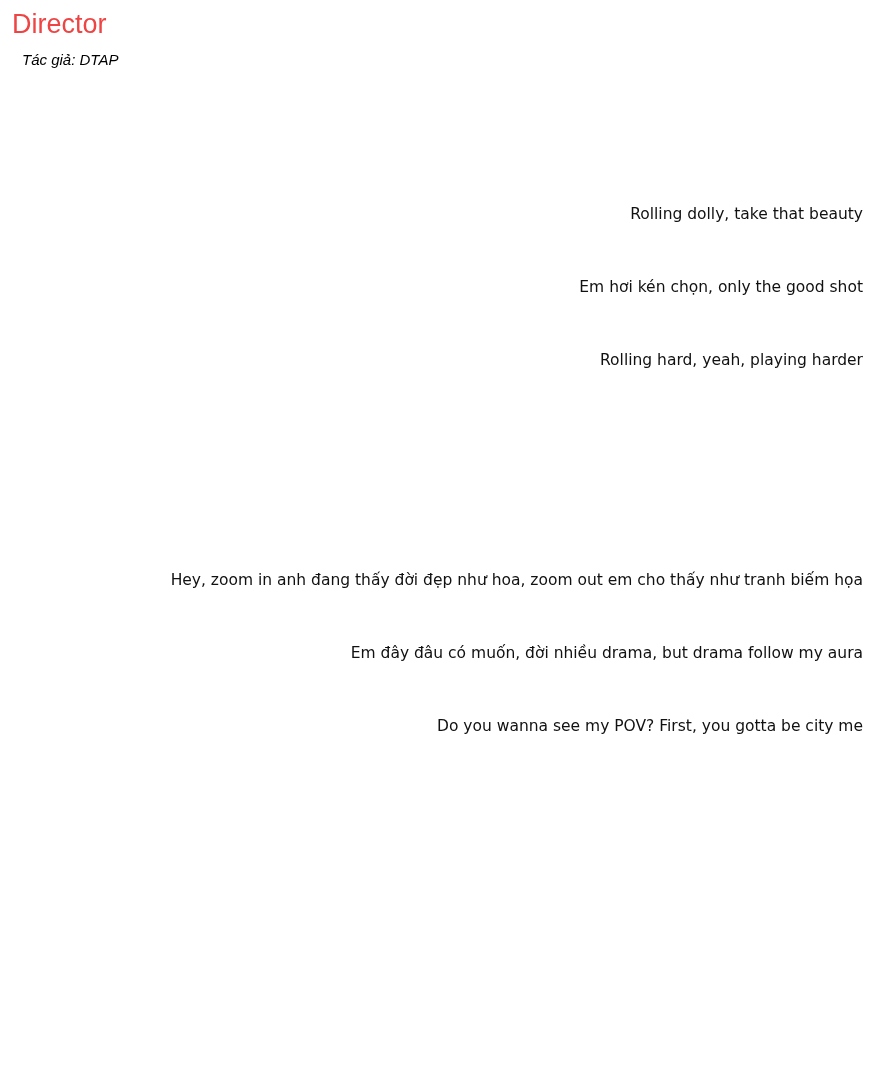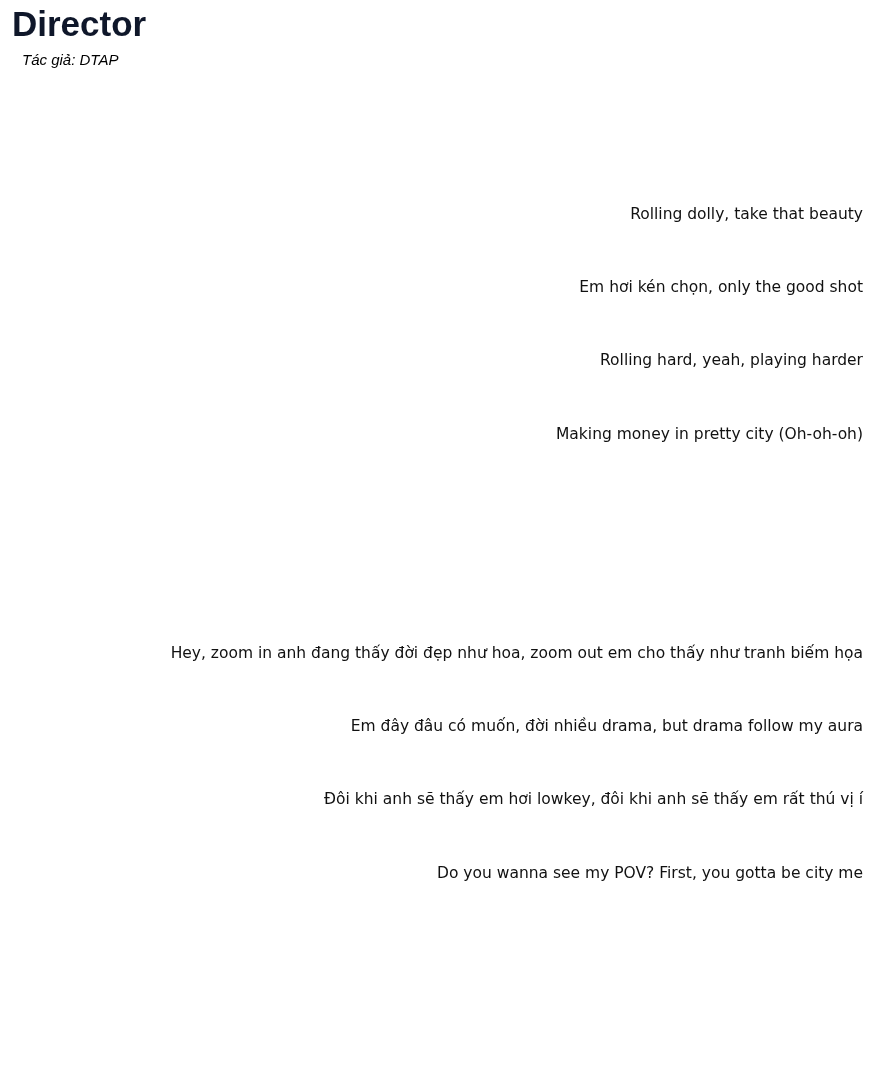--- a/index.html
+++ b/index.html
@@ -15,24 +15,24 @@
   }
   .page {
     position: relative;
     width: 871px;
     min-height: 1067px;
     box-sizing: border-box;
     padding: 4px 8px 6px 8px;
   }
   .song-title {
     font-family: "Liberation Sans", sans-serif;
-    font-size: 35px;
-    font-weight: bold;
+    font-size: 27px;
+    font-weight: normal;
     line-height: 40px;
-    color: #0f172a;
+    color: #ef4444;
     margin: 0 0 0 4px;
     letter-spacing: 0px;
   }
   .author {
     font-family: "Liberation Sans", sans-serif;
     font-style: italic;
     font-size: 15px;
     line-height: 20px;
     color: #000000;
     margin: 6px 0 0 14px;
@@ -65,27 +65,25 @@
   <h1 class="song-title">Director</h1>
 
   <div class="author">Tác giả: DTAP</div>
 
   <div class="lyrics">
 
     <div class="stanza">
       <span class="line">Rolling dolly, take that beauty</span>
       <span class="line">Em hơi kén chọn, only the good shot</span>
       <span class="line">Rolling hard, yeah, playing harder</span>
-      <span class="line">Making money in pretty city (Oh-oh-oh)</span>
     </div>
 
     <div class="stanza">
       <span class="line">Hey, zoom in anh đang thấy đời đẹp như hoa, zoom out em cho thấy như tranh biếm họa</span>
       <span class="line">Em đây đâu có muốn, đời nhiều drama, but drama follow my aura</span>
-      <span class="line">Đôi khi anh sẽ thấy em hơi lowkey, đôi khi anh sẽ thấy em rất thú vị í</span>
       <span class="line">Do you wanna see my POV? First, you gotta be city me</span>
     </div>
 
     <div class="stanza">
       
       
       
     </div>
 
     

